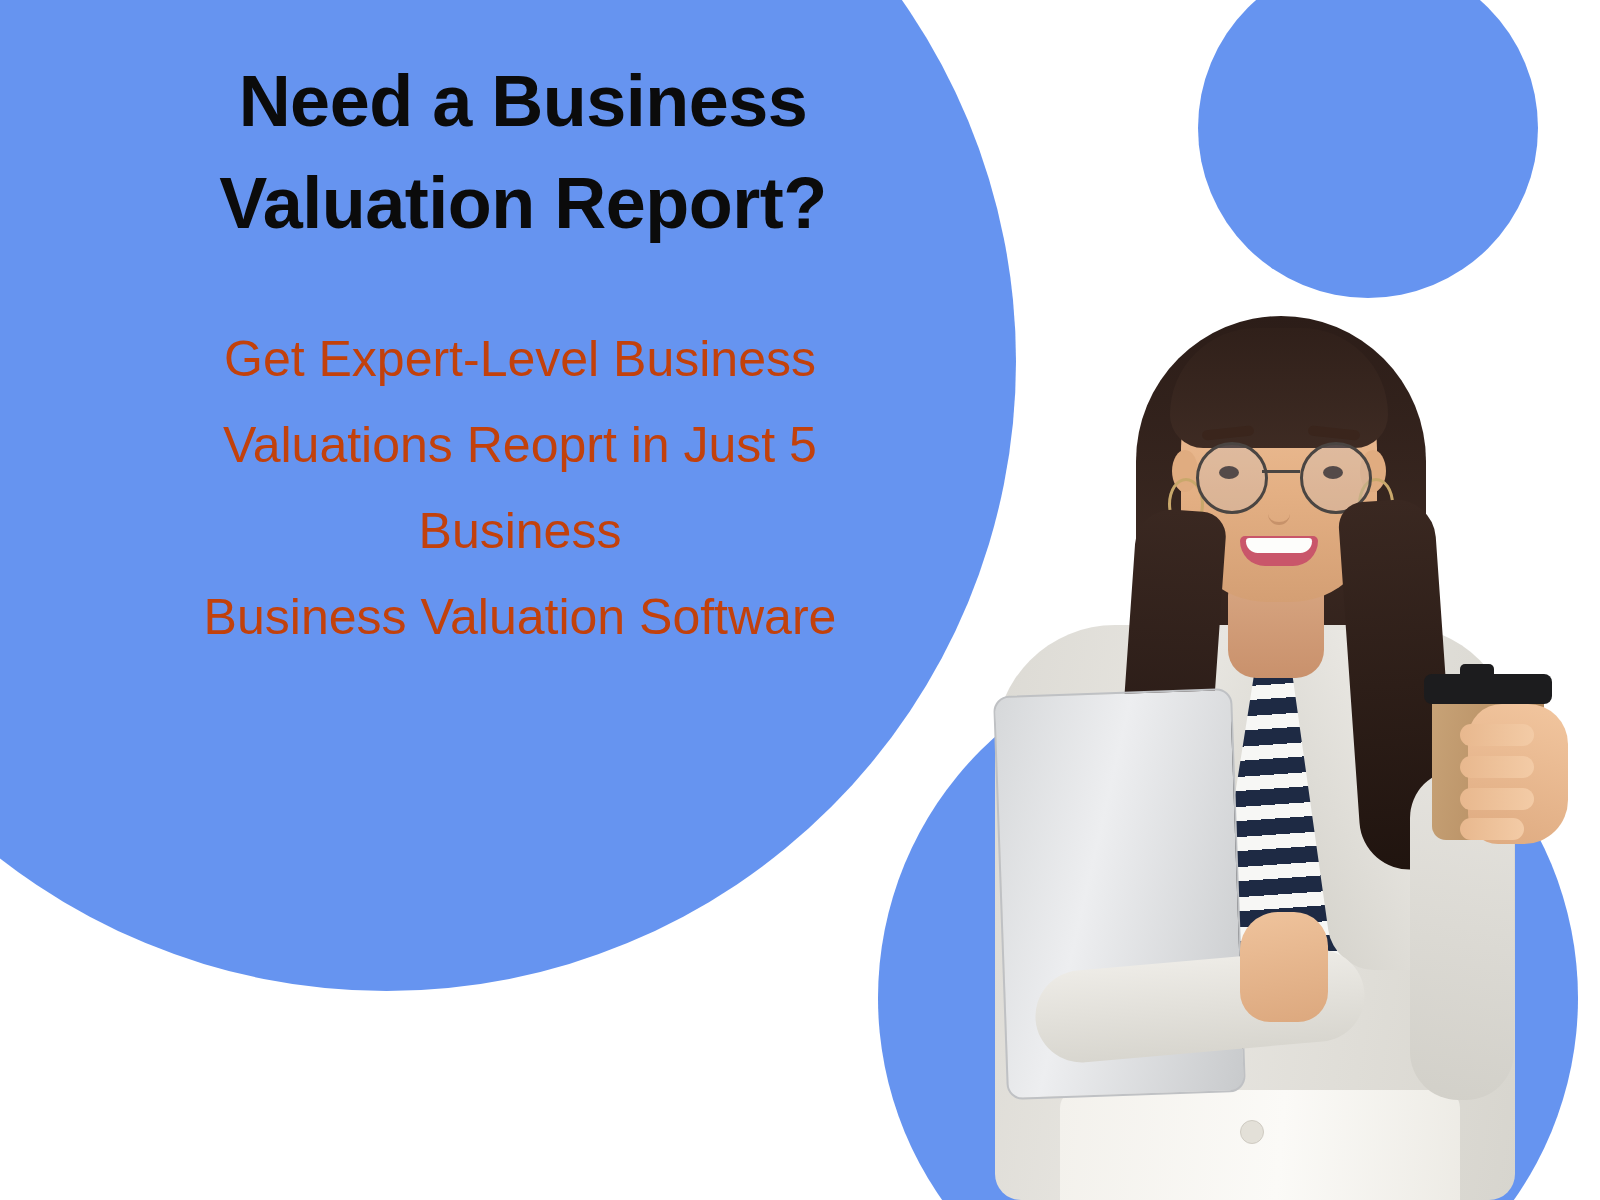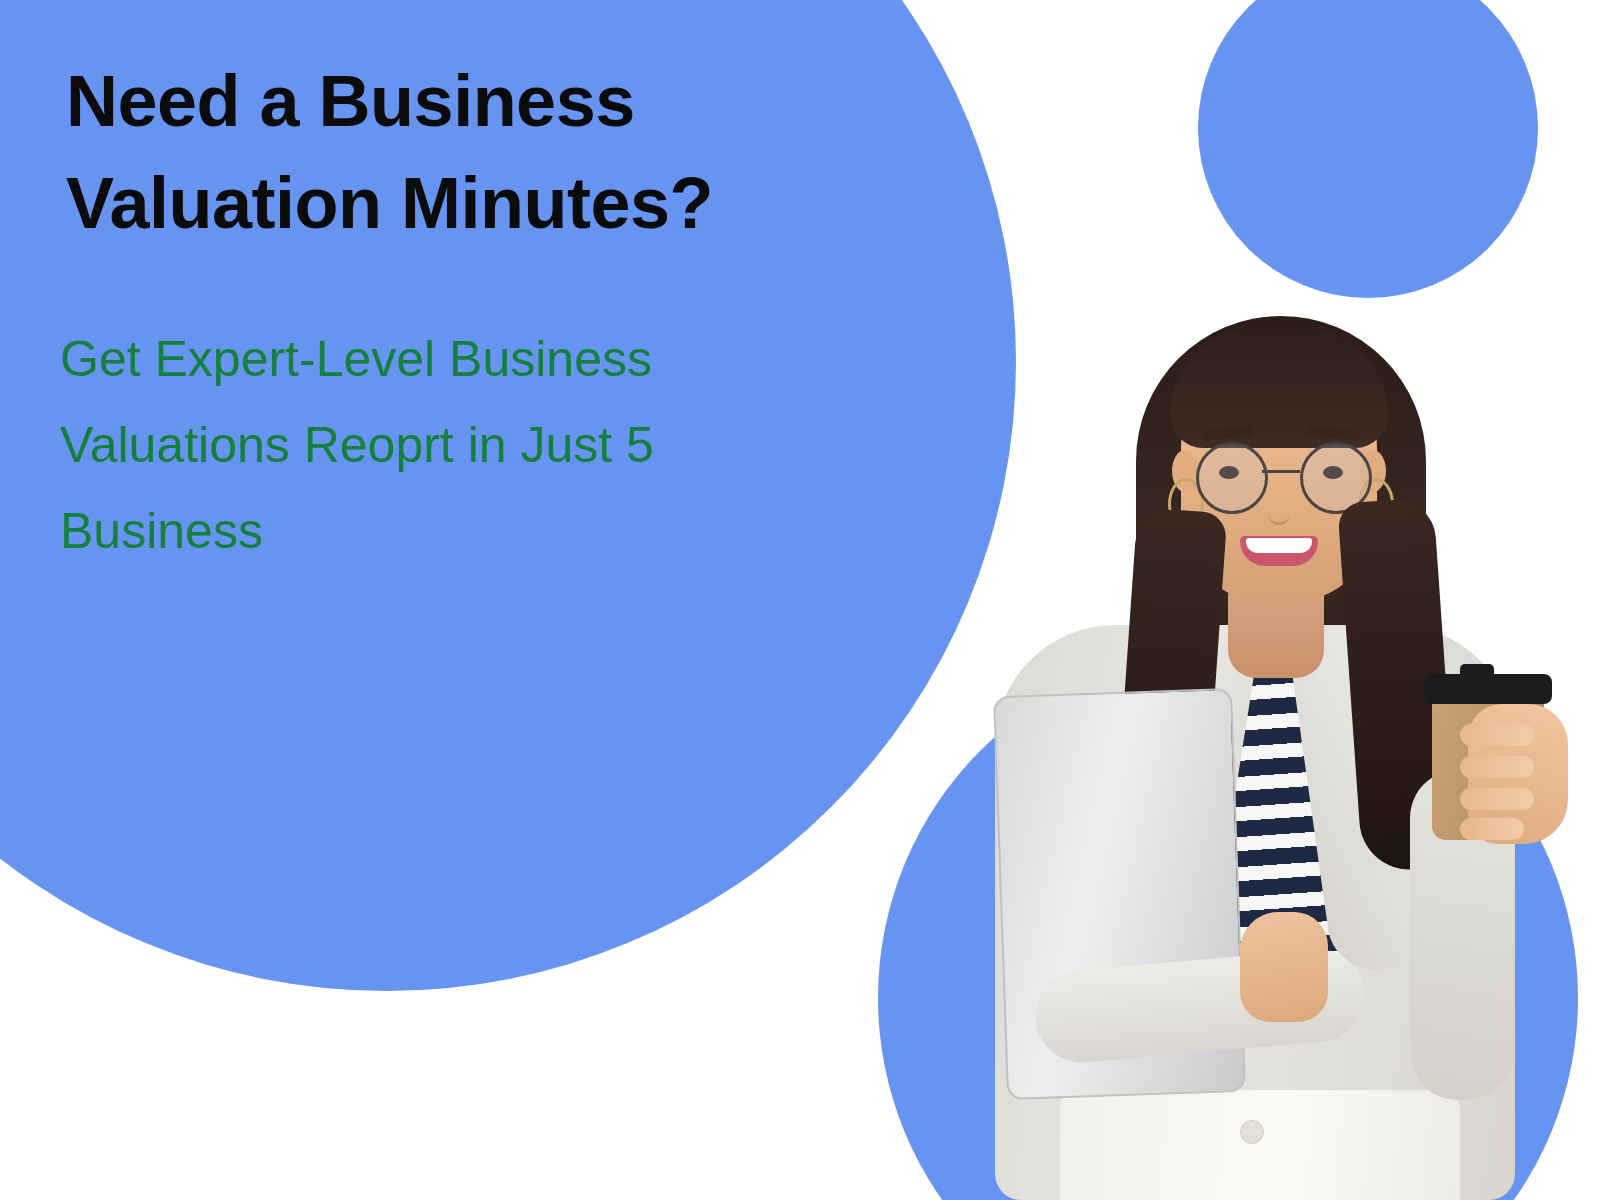--- a/index.html
+++ b/index.html
@@ -41,21 +41,21 @@
     height: 700px;
   }
 
   
   #text-block {
     position: absolute;
     left: 60px;
     top: 50px;
     width: 920px;
     z-index: 5;
-    text-align: left;
+    text-align: center;
   }
   #headline {
     color: #0B0B0B;
     font-size: 72px;
     font-weight: bold;
     line-height: 1.42;
     letter-spacing: -0.5px;
     margin: 0 0 62px 0;
     padding: 0 0 0 6px;
   }
@@ -312,27 +312,28 @@
 <div id="banner" style="--bg: #FFFFFF;">
 
   <div class="circle" id="circle-main" style="background: rgb(102, 148, 240);"></div>
   <div class="circle" id="circle-bottom-right" style="background: rgb(102, 148, 240);"></div>
   <div class="circle" id="circle-top-right" style="background: rgb(102, 148, 240);"></div>
 
   <div id="text-block">
 
     <h1 id="headline" style="color: rgb(11, 11, 11);">
       <span class="hl-line">Need a Business</span>
-      <span class="hl-line">Valuation Minutes?</span>
+      <span class="hl-line">Valuation Report?</span>
     </h1>
 
-    <p id="subheadline" style="color: #15803d;">
+    <p id="subheadline" style="color: #c2410c;">
       <span class="sub-line">Get Expert-Level Business</span>
       <span class="sub-line">Valuations Reoprt in Just 5</span>
       <span class="sub-line">Business</span>
+      <span class="sub-line">Business Valuation Software</span>
     </p>
 
   </div>
 
   <div id="figure">
 
     <div class="fig" id="hair-back"></div>
     <div class="fig" id="blazer"></div>
     <div class="fig" id="shirt"></div>
     <div class="fig" id="blazer-lapel-left"></div>

